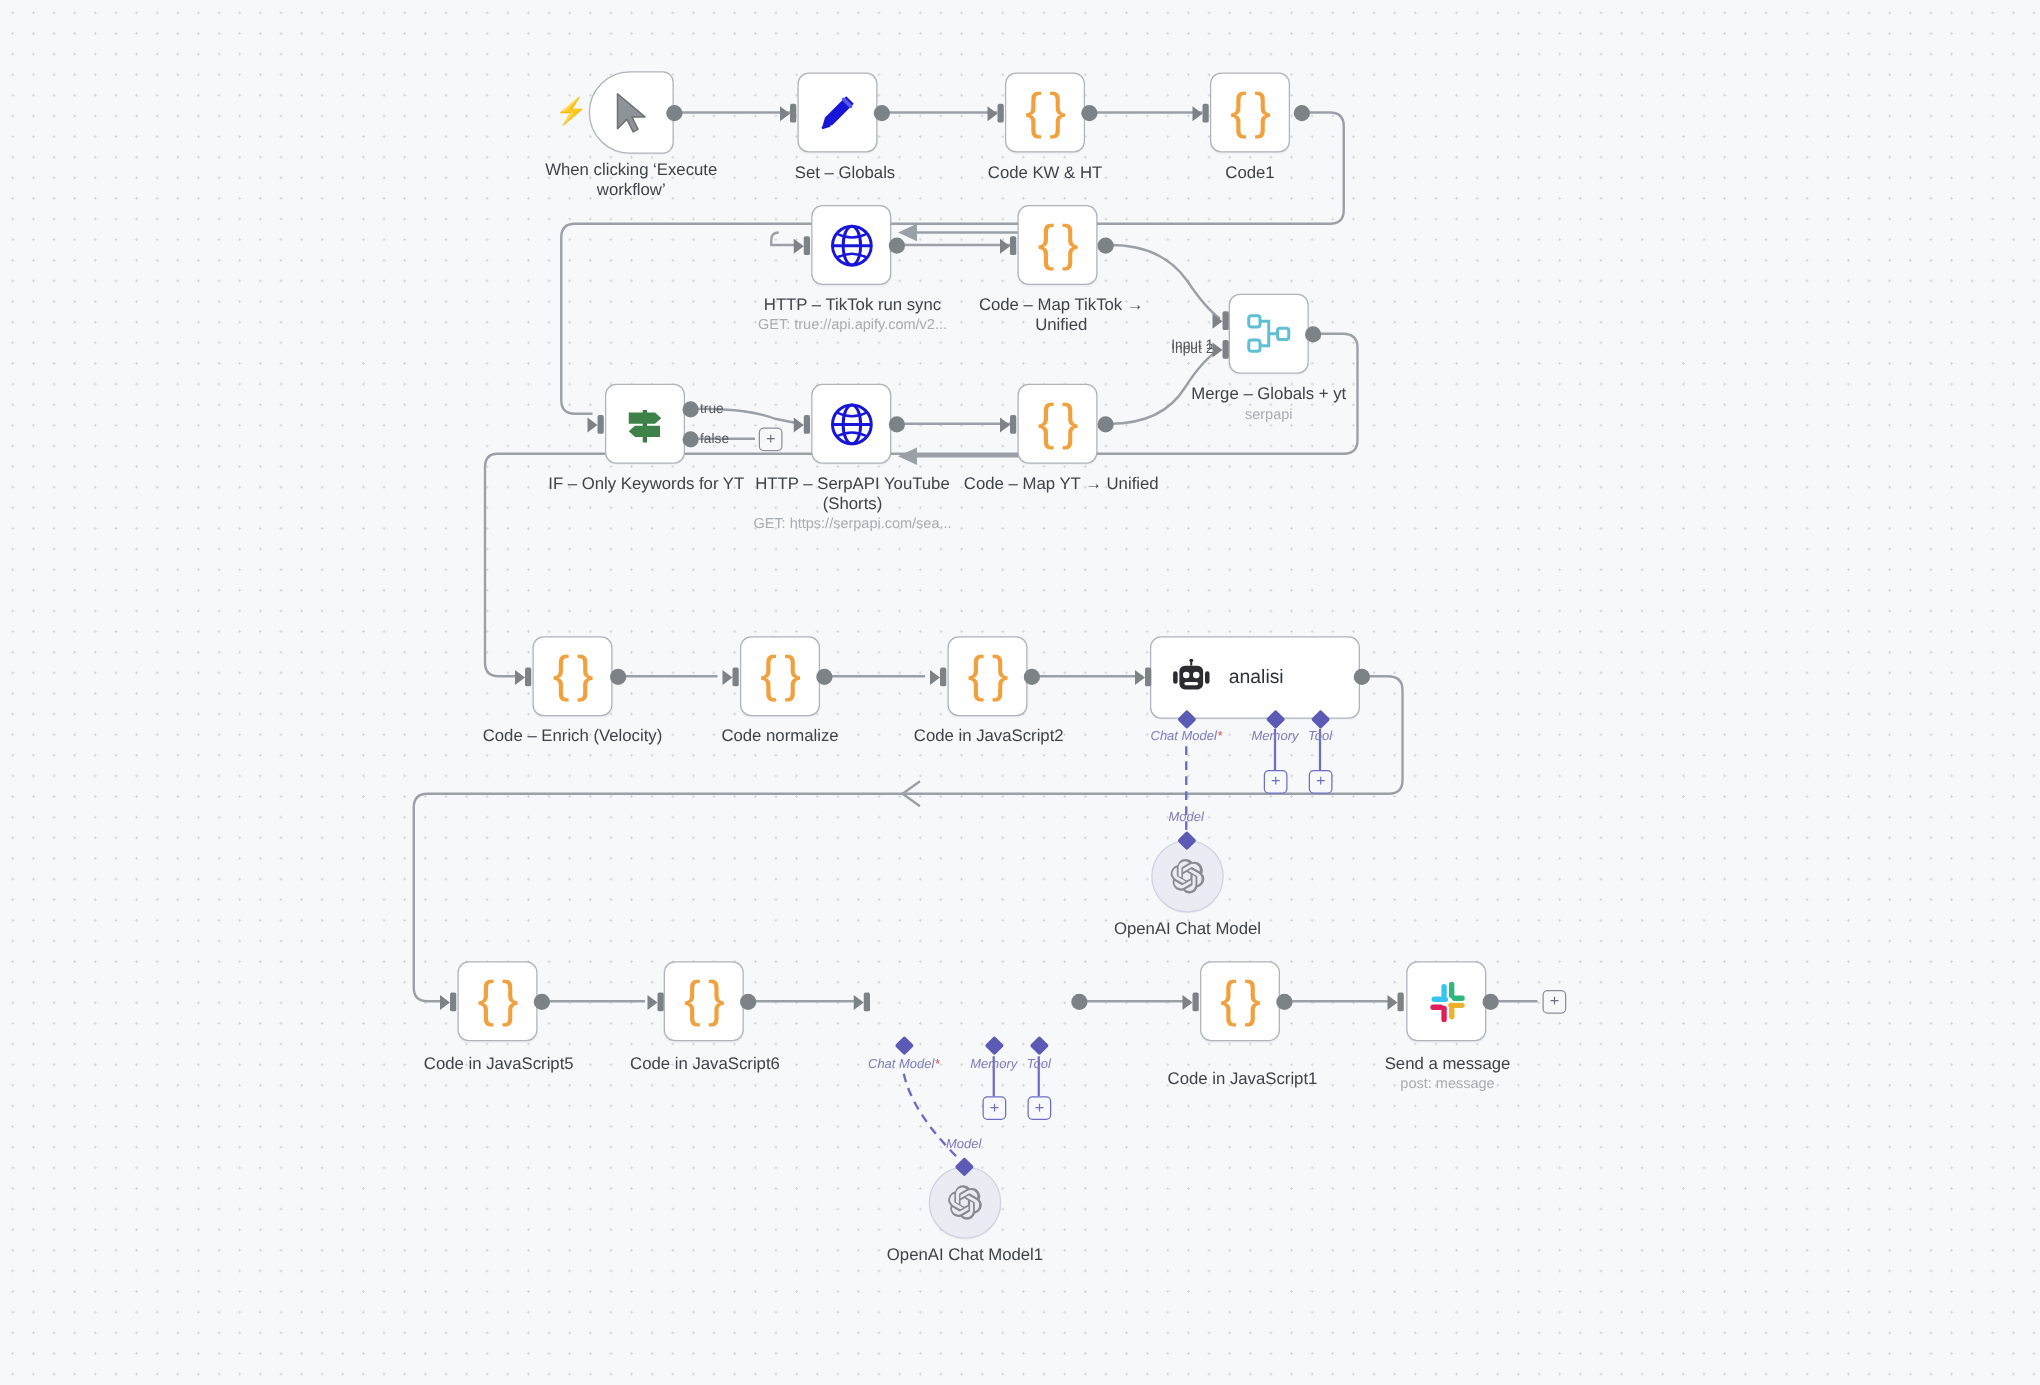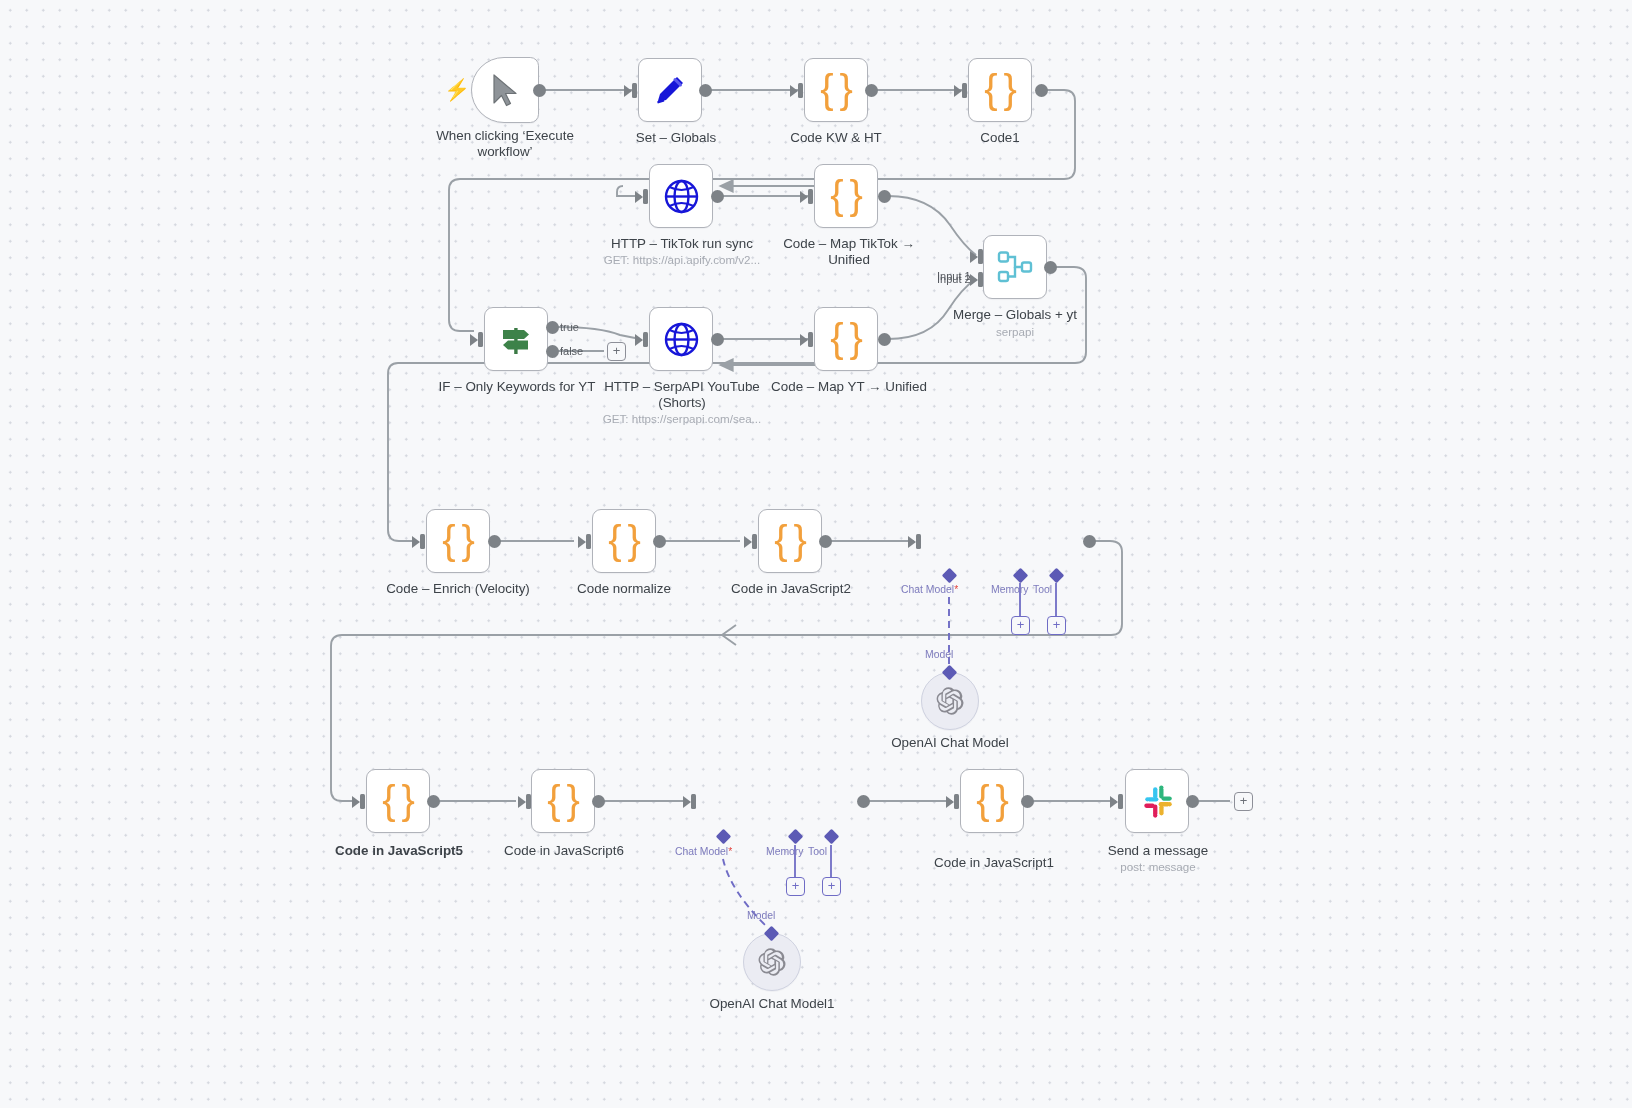--- a/index.html
+++ b/index.html
@@ -135,20 +135,22 @@
     width: 11px; height: 11px;
     background: #5c5ab5;
     transform: rotate(45deg);
     border-radius: 1.5px;
   }
   .ai-port-label {
     position: absolute; z-index: 6;
     font-size: 10.4px;
     color: #7d7bbd;
     white-space: nowrap;
+    text-align: center;
+    font-style: italic;
   }
   .ai-port-label .req { color: #e2463f; }
 
   
   .ico { display: block; }
   .code-ico {
     font-family: "Liberation Sans", sans-serif;
     font-size: 40px;
     font-weight: 400;
     color: #f2a03c;
@@ -282,21 +284,21 @@
     <svg class="ico" width="37" height="37" viewBox="0 0 37 37">
       <circle cx="18.5" cy="18.5" r="15.5" fill="none" stroke="#1716d8" stroke-width="2.4"></circle>
       <ellipse cx="18.5" cy="18.5" rx="7" ry="15.5" fill="none" stroke="#1716d8" stroke-width="2.4"></ellipse>
       <line x1="3" y1="18.5" x2="34" y2="18.5" stroke="#1716d8" stroke-width="2.4"></line>
       <path d="M6.5 9 Q18.5 15 30.5 9" fill="none" stroke="#1716d8" stroke-width="2"></path>
       <path d="M6.5 28 Q18.5 22 30.5 28" fill="none" stroke="#1716d8" stroke-width="2"></path>
     </svg>
   </div>
   <div class="out-dot" style="left:711px; top:190px;"></div>
   <div class="label" style="left:601px; top:236px; width:162px;">HTTP – TikTok run sync</div>
-  <div class="sublabel" style="left:592px; top:253px; width:180px;">GET: https://api.apify.com/v2...</div>
+  <div class="sublabel" style="left:592px; top:253px; width:180px;">GET: true://api.apify.com/v2...</div>
 
   <div class="in-arrow" style="left:800px; top:189px;">
       <span class="tri"></span>
       <span class="bar"></span>
     </div>
   <div class="node square" style="left:814px; top:164px;">
     <span class="code-ico">{ }</span>
   </div>
   <div class="out-dot" style="left:878px; top:190px;"></div>
   <div class="label" style="left:770px; top:236px; width:158px;">Code – Map TikTok → Unified</div>
@@ -396,20 +398,33 @@
   <div class="node square" style="left:758px; top:509px;">
     <span class="code-ico">{ }</span>
   </div>
   <div class="out-dot" style="left:819px; top:535px;"></div>
   <div class="label" style="left:711px; top:581px; width:160px;">Code in JavaScript2</div>
 
   <div class="in-arrow" style="left:908px; top:534px;">
       <span class="tri"></span>
       <span class="bar"></span>
     </div>
+  <div class="node agent" style="left:920px; top:509px;">
+    <svg class="ico" width="34" height="30" viewBox="0 0 34 30">
+      <rect x="7.5" y="5.5" width="19" height="19" rx="4.5" fill="#2b2b30"></rect>
+      <circle cx="13" cy="13" r="2.6" fill="#ffffff"></circle>
+      <circle cx="21" cy="13" r="2.6" fill="#ffffff"></circle>
+      <rect x="11.5" y="18.5" width="11" height="2.6" rx="1.3" fill="#ffffff"></rect>
+      <rect x="16.2" y="1" width="1.6" height="4.5" fill="#2b2b30"></rect>
+      <circle cx="17" cy="1.2" r="1.5" fill="#2b2b30"></circle>
+      <rect x="2.5" y="10" width="3.6" height="10" rx="1.8" fill="#2b2b30"></rect>
+      <rect x="28" y="10" width="3.6" height="10" rx="1.8" fill="#2b2b30"></rect>
+    </svg>
+    <span class="agent-title">analisi</span>
+  </div>
   <div class="out-dot" style="left:1083px; top:535px;"></div>
 
   <div class="diamond" style="left:944px; top:570px;"></div>
   <div class="diamond" style="left:1015px; top:570px;"></div>
   <div class="diamond" style="left:1051px; top:570px;"></div>
   <div class="ai-port-label" style="left:901px; top:584px; width:96px;"><span>Chat Model</span><span class="req">*</span></div>
   <div class="ai-port-label" style="left:991px; top:584px; width:58px;">Memory</div>
   <div class="ai-port-label" style="left:1033px; top:584px; width:46px;">Tool</div>
   <div class="plus-btn ai" style="left:1011px; top:616px;">+</div>
   <div class="plus-btn ai" style="left:1047px; top:616px;">+</div>
@@ -424,21 +439,21 @@
   <div class="label" style="left:870px; top:735px; width:160px;">OpenAI Chat Model</div>
 
   <div class="in-arrow" style="left:352px; top:794px;">
       <span class="tri"></span>
       <span class="bar"></span>
     </div>
   <div class="node square" style="left:366px; top:769px;">
     <span class="code-ico">{ }</span>
   </div>
   <div class="out-dot" style="left:427px; top:795px;"></div>
-  <div class="label" style="left:318px; top:843px; width:162px;font-weight:bold;">Code in JavaScript5</div>
+  <div class="label" style="left:318px; top:843px; width:162px;">Code in JavaScript5</div>
 
   <div class="in-arrow" style="left:518px; top:794px;">
       <span class="tri"></span>
       <span class="bar"></span>
     </div>
   <div class="node square" style="left:531px; top:769px;">
     <span class="code-ico">{ }</span>
   </div>
   <div class="out-dot" style="left:592px; top:795px;"></div>
   <div class="label" style="left:483px; top:843px; width:162px;">Code in JavaScript6</div>

